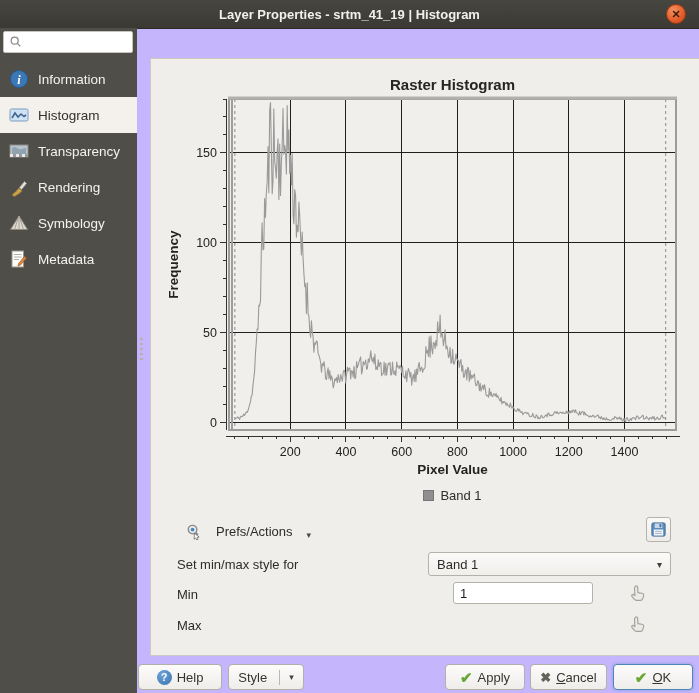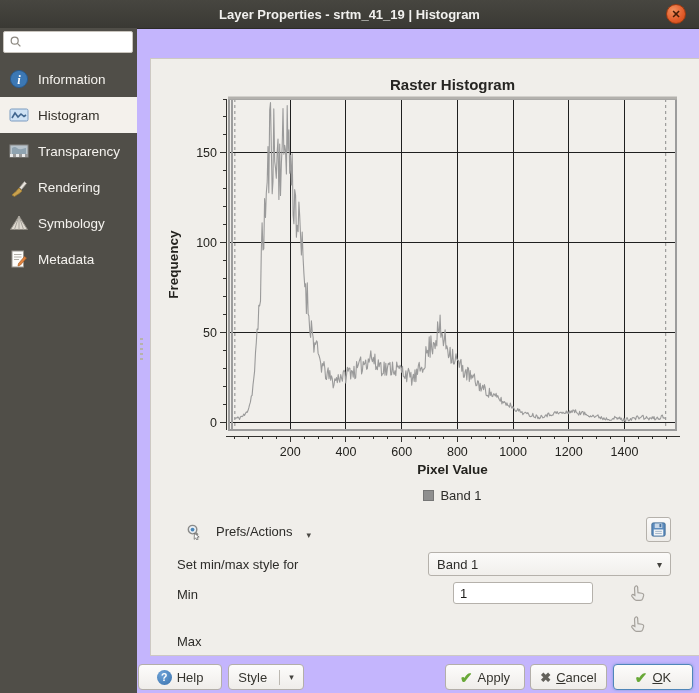--- a/index.html
+++ b/index.html
@@ -38,21 +38,21 @@
           justify-content:center;gap:6px;font-size:13px;color:#2e2d2a;}
   .legend-swatch{width:9px;height:9px;background:#8f8f8f;border:1px solid #767676;display:inline-block;}
   .prefs-btn{position:absolute;left:30px;top:459px;height:26px;display:flex;align-items:center;gap:14px;
              background:transparent;border:none;font-size:13px;color:#2d2c29;cursor:pointer;
              padding:0 4px;font-family:inherit;}
   .prefs-caret{font-size:9px;color:#4a4945;margin-top:7px;}
   .save-btn{position:absolute;left:495px;top:458px;width:25px;height:25px;border:1px solid #b5b1ab;
             border-radius:3px;background:linear-gradient(#fbfaf9,#eeece9);display:flex;
             align-items:center;justify-content:center;cursor:pointer;padding:0;}
   .form-label{position:absolute;left:18px;font-size:13px;color:#2d2c29;margin-left:8px;}
-  .lbl-minmax{top:498px;} .lbl-min{top:528px;} .lbl-max{top:575px;}
+  .lbl-minmax{top:498px;} .lbl-min{top:528px;} .lbl-max{top:559px;}
   .combo{position:absolute;left:277px;top:493px;width:243px;height:24px;border:1px solid #b5b1ab;
          border-radius:3px;background:linear-gradient(#fbfaf9,#f1efec);box-sizing:border-box;
          display:flex;align-items:center;padding:0 8px;cursor:pointer;}
   .combo .caret{margin-left:auto;font-size:10px;color:#43423e;}
   .val-input{position:absolute;left:302px;width:140px;height:22px;border:1px solid #b5b1ab;
              border-radius:3px;padding:0 6px;font-size:13px;box-sizing:border-box;background:#fff;
              color:#1d1c1a;font-family:inherit;}
   .inp-min{top:523px;} .inp-max{top:554px;}
   .hand{position:absolute;left:477px;width:19px;height:19px;cursor:pointer;}
   .hand-min{top:524px;} .hand-max{top:555px;}

